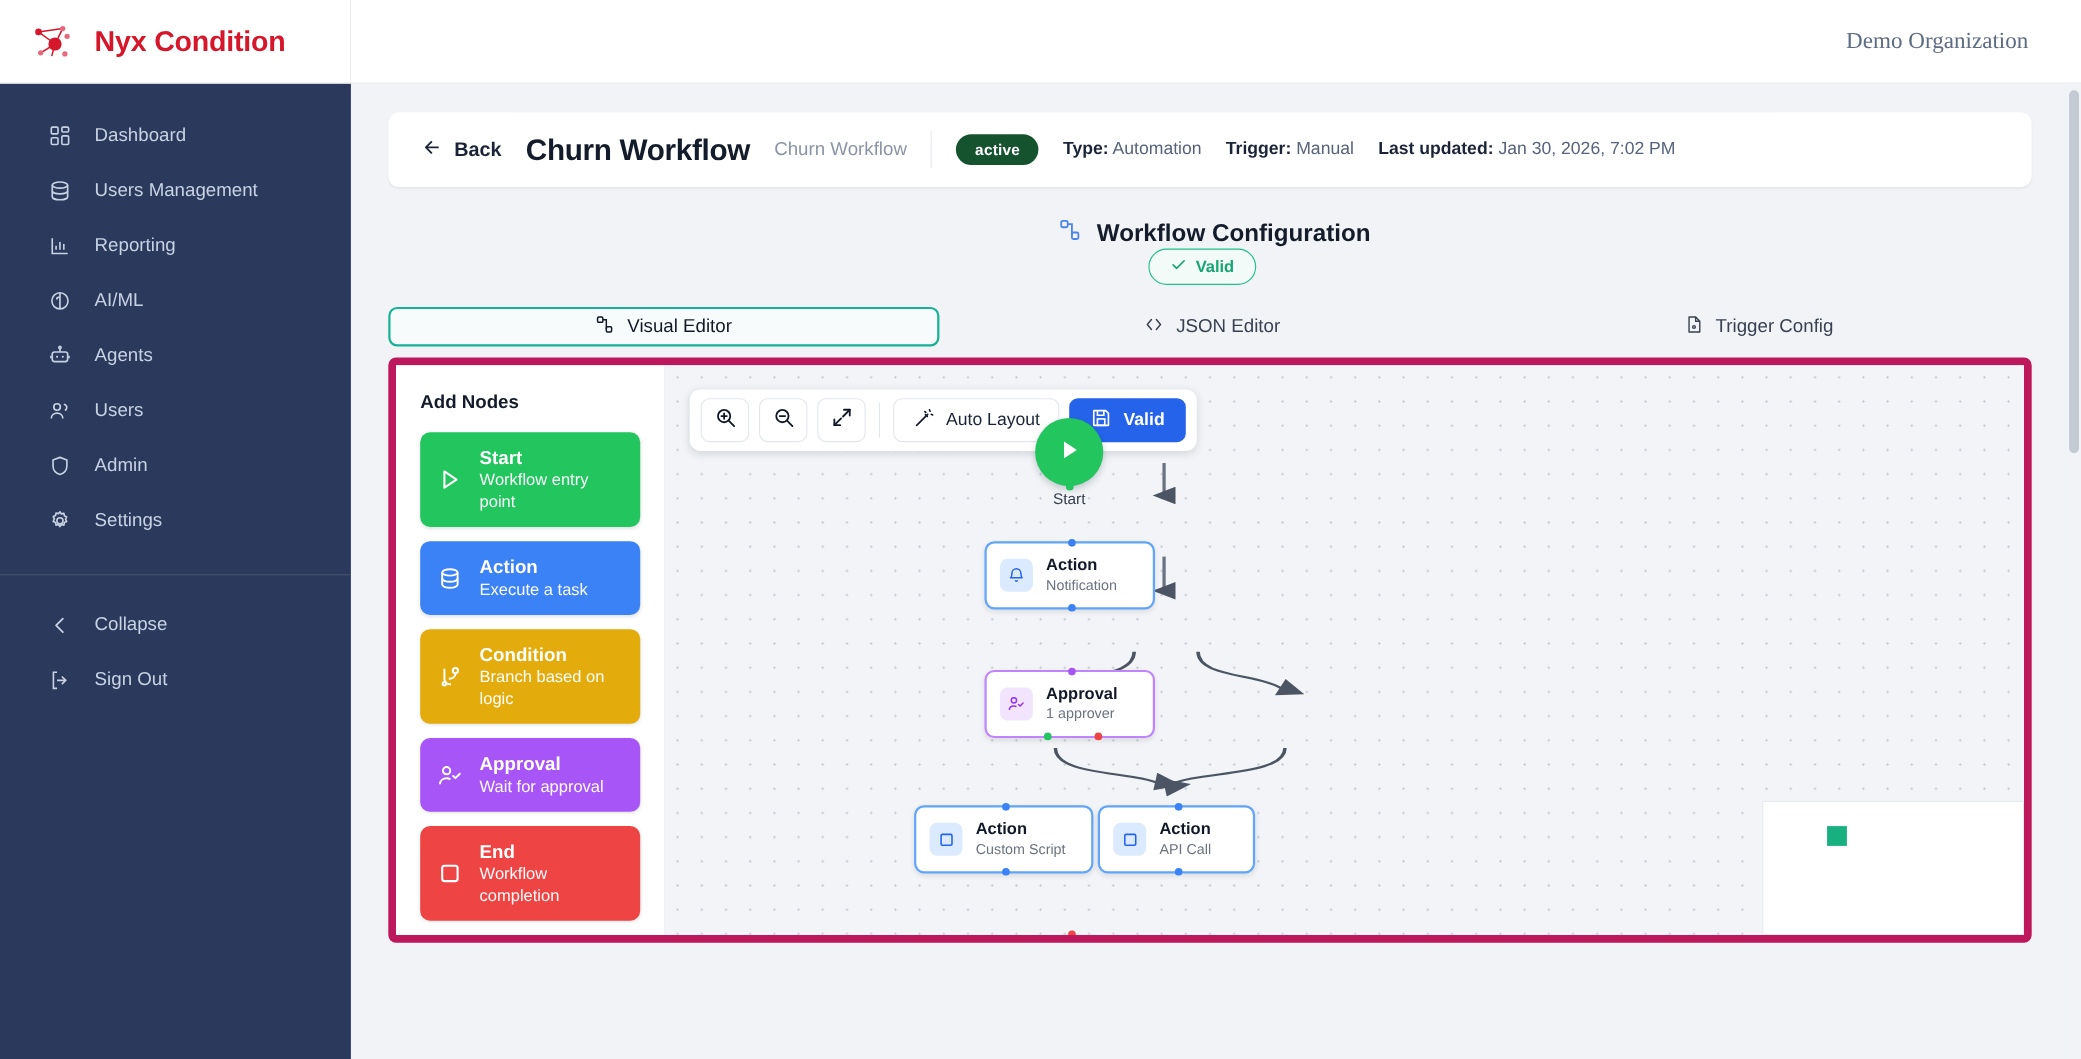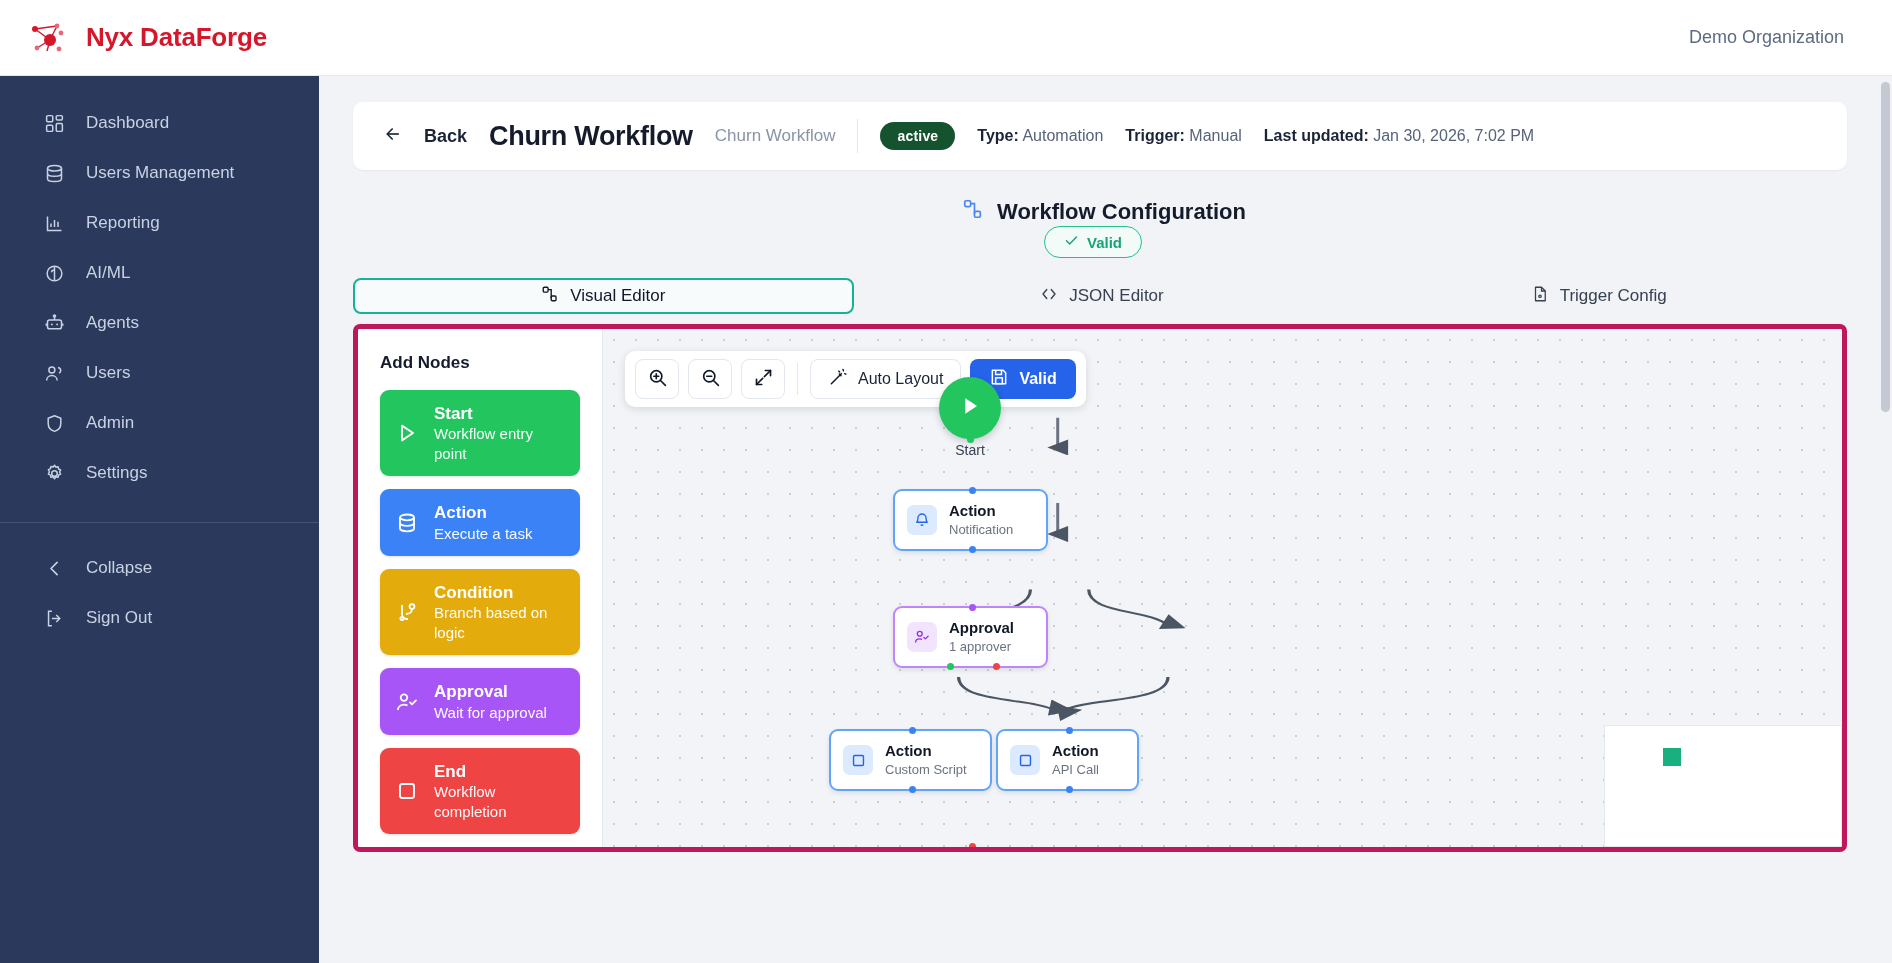--- a/index.html
+++ b/index.html
@@ -43,31 +43,31 @@
   .nav-sep { height: 1px; background: #46536e; margin: 24px 0 20px 0; }
   .nav-item.small { color: #c9d2e3; }
 
   
   .main { flex: 1 1 auto; height: 963px; display: flex; flex-direction: column; background: #f1f3f6; min-width: 0; }
   .topbar {
     height: 76px; background: #ffffff; border-bottom: 1px solid #e6e9ef;
     display: flex; align-items: center; justify-content: flex-end;
     padding-right: 48px; flex: 0 0 76px;
   }
-  .org-name { font-size: 18px; color: #5d6b82; }
+  .org-name { font-size: 21px; color: #5d6b82; font-family: Liberation Serif, serif; }
 
   .content { flex: 1 1 auto; padding: 26px 45px 0 34px; overflow: hidden; position: relative; }
 
   .wf-header {
     background: #ffffff; border-radius: 10px;
     height: 68px; display: flex; align-items: center;
     padding: 0 30px; gap: 22px;
     box-shadow: 0 1px 2px rgba(16,24,40,0.05);
   }
-  .back-btn { display: flex; align-items: center; gap: 21px; font-size: 18px; color: #1b2437; font-weight: 600; cursor: pointer; }
+  .back-btn { display: flex; align-items: center; gap: 10px; font-size: 18px; color: #1b2437; font-weight: 600; cursor: pointer; }
   .wf-title { font-size: 27px; font-weight: bold; color: #141b2b; letter-spacing: -0.3px; white-space: nowrap; }
   .wf-sub { font-size: 17px; color: #8a94a6; white-space: nowrap; }
   .vdiv { width: 1px; height: 34px; background: #e3e7ee; }
   .pill-active {
     background: #14532d; color: #fff; font-size: 14px; font-weight: bold;
     padding: 6px 17px; border-radius: 999px; letter-spacing: .2px;
   }
   .meta { font-size: 16px; color: #56637a; white-space: nowrap; }
   .meta b { color: #1b2437; font-weight: bold; }
 
@@ -85,21 +85,21 @@
   .tab {
     flex: 1 1 0; display: flex; align-items: center; justify-content: center; gap: 11px;
     height: 36px; font-size: 17px; color: #374151; cursor: pointer;
     border-radius: 8px;
   }
   .tab.active { border: 2px solid #16b197; color: #111827; background: #f7fbfb; }
 
   
   .editor {
     display: flex; flex: 1 1 auto;
-    border: 5px solid #be185d; border-radius: 7px;
+    border: 7px solid #be185d; border-radius: 7px;
     background: #ffffff; overflow: hidden;
     min-height: 0;
   }
   .palette { width: 245px; flex: 0 0 245px; border-right: 1px solid #e4e8ef; padding: 24px 22px 0 22px; background: #fff; }
   .palette-title { font-size: 17px; font-weight: bold; color: #141b2b; margin-bottom: 17px; }
   .node-card {
     border-radius: 9px; color: #fff; padding: 13px 14px;
     display: flex; align-items: center; gap: 14px;
     margin-bottom: 13px; cursor: grab;
     box-shadow: 0 1px 3px rgba(16,24,40,0.12);
@@ -190,21 +190,21 @@
           <line x1="24" y1="22" x2="11" y2="30" stroke="#d6172b" stroke-width="1.4"></line>
           <line x1="24" y1="22" x2="21" y2="33" stroke="#d6172b" stroke-width="1.4"></line>
           <circle cx="24" cy="22" r="6" fill="#d6172b"></circle>
           <circle cx="9" cy="11" r="3" fill="#d6172b"></circle>
           <circle cx="31" cy="8" r="2.4" fill="#e8677a"></circle>
           <circle cx="35" cy="15" r="2.4" fill="#e8677a"></circle>
           <circle cx="11" cy="30" r="2.4" fill="#e8677a"></circle>
           <circle cx="33" cy="31" r="2.4" fill="#e8677a"></circle>
         </svg>
       </span>
-      <span class="brand-name">Nyx DataForge</span>
+      <span class="brand-name">Nyx Condition</span>
     </div>
 
     <nav class="nav">
       <div class="nav-item">
         <span class="ico">
           <svg viewBox="0 0 24 24" width="21" height="21" fill="none" stroke="#c9d2e3" stroke-width="1.7">
             <rect x="3" y="3" width="7" height="7" rx="1.3"></rect>
               <rect x="14" y="3" width="7" height="5" rx="1.3"></rect>
             <rect x="14" y="12" width="7" height="9" rx="1.3"></rect>
               <rect x="3" y="14" width="7" height="7" rx="1.3"></rect>

